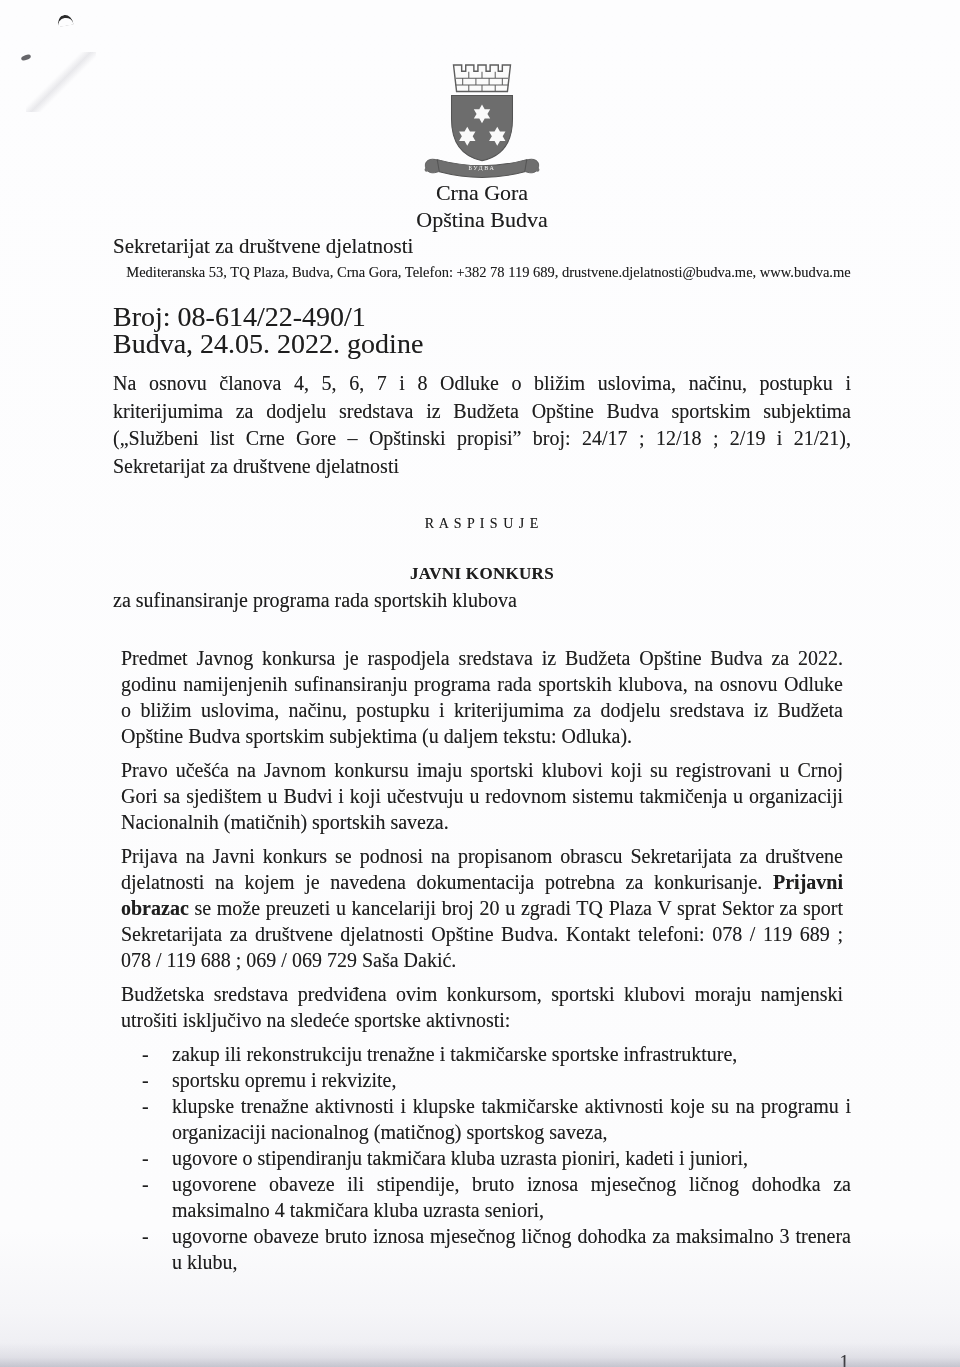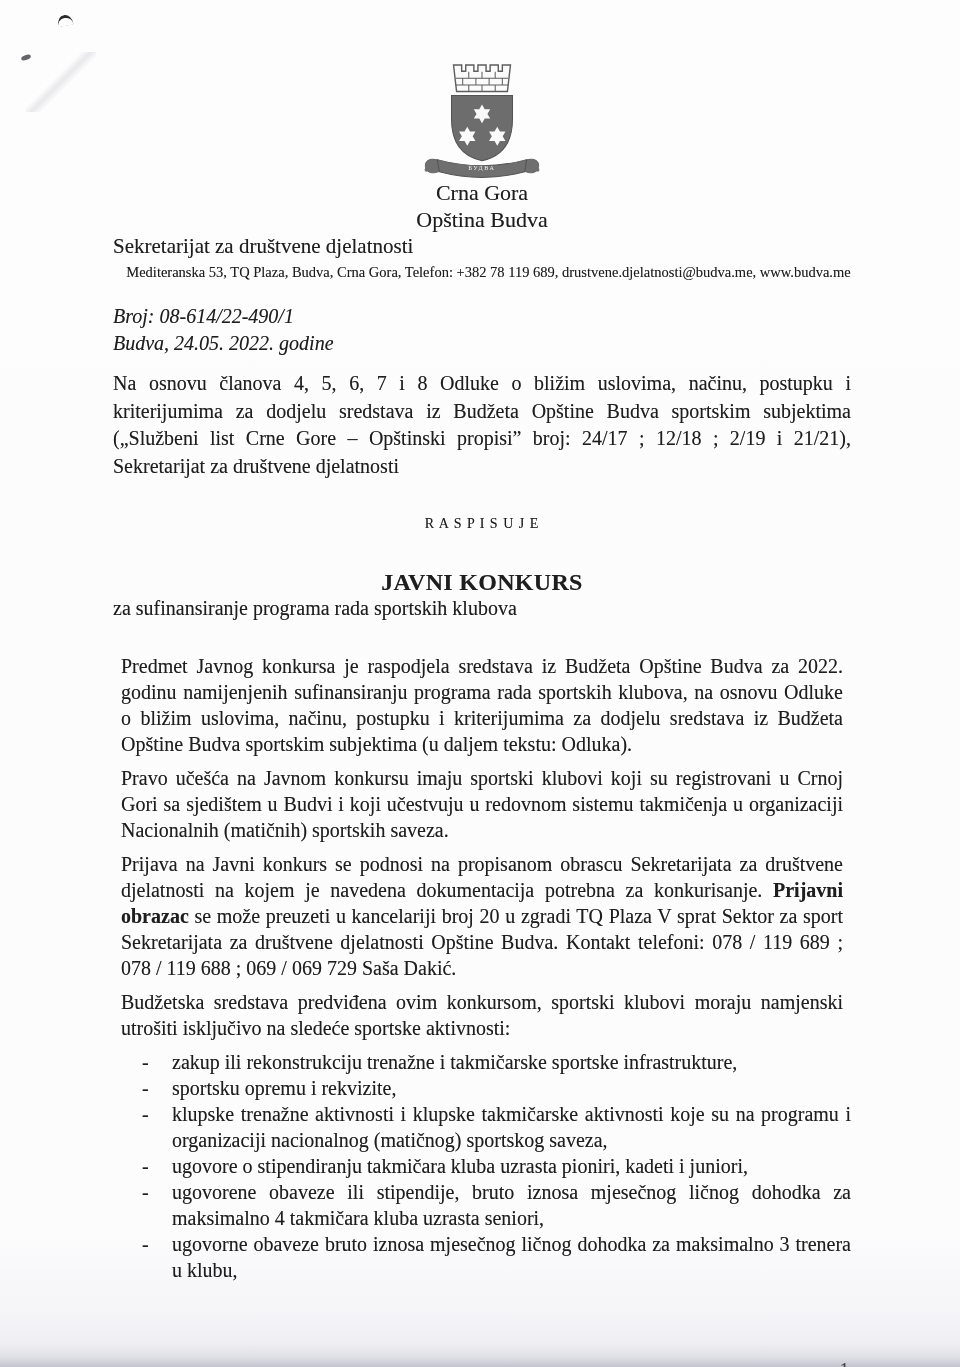--- a/index.html
+++ b/index.html
@@ -27,28 +27,28 @@
   .bottom-shadow { position:absolute; left:0; right:0; bottom:0; height:24px;
             background:linear-gradient(180deg,rgba(190,190,202,0) 0%,rgba(168,168,184,.20) 60%,rgba(134,134,152,.38) 100%); }
 
   .emblem { display:block; margin:62px auto 0; }
 
   .h1 { text-align:center; font-size:22px; line-height:26px; }
   .h2 { text-align:center; font-size:22px; line-height:27px; }
   .h3 { text-align:left; font-size:21px; line-height:26px; }
   .addr { text-align:center; font-size:14.5px; line-height:20px; margin-top:3px; white-space:nowrap;margin-left:13px; }
 
-  .meta { margin-top:21px; font-size:20px; line-height:27px;font-style:italic; }
+  .meta { margin-top:21px; font-size:28px; line-height:27px; }
   .meta div { margin:0; }
 
   .p-legal { margin:13px 0 0 0; font-size:20px; line-height:27.5px; text-align:justify; }
 
   .raspisuje { margin-top:32px; text-align:center; font-size:14px; line-height:23px; letter-spacing:1px; }
 
-  .title    { margin-top:34px; text-align:center; font-size:24px; font-weight:bold; line-height:26px; letter-spacing:.3px; }
+  .title    { margin-top:26px; text-align:center; font-size:17px; font-weight:bold; line-height:26px; letter-spacing:.3px; }
   .subtitle { text-align:left; font-size:20px; font-weight:normal; line-height:27px; }
 
   .main { margin-top:31px; font-size:20px; line-height:26px; }
   .main p { margin:8px; text-align:justify; }
 
   .activities { }
   .item { display:flex; }
   .marker { flex:0 0 59px; padding-left:29px; box-sizing:border-box; }
   .itext { flex:1; text-align:justify; }
 

